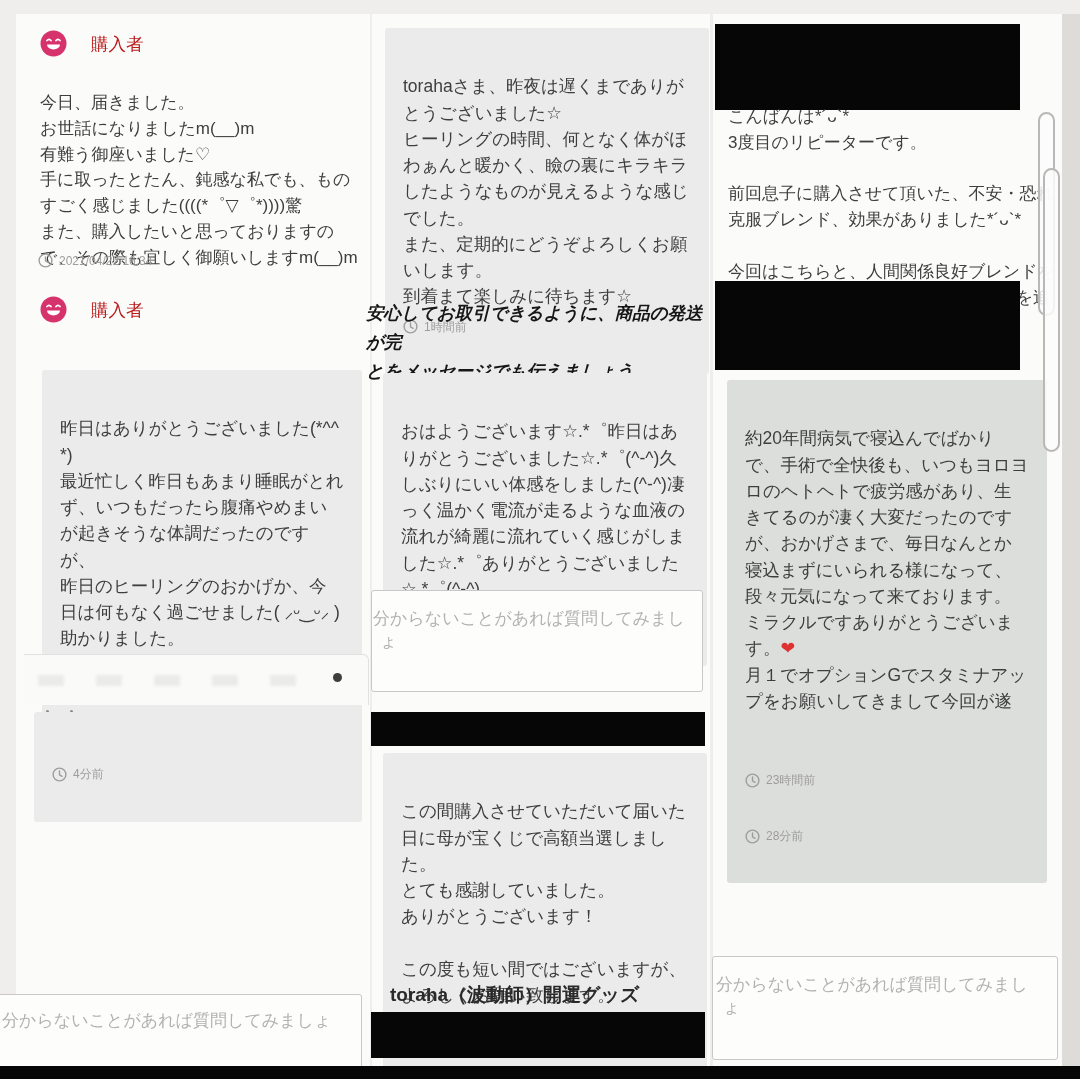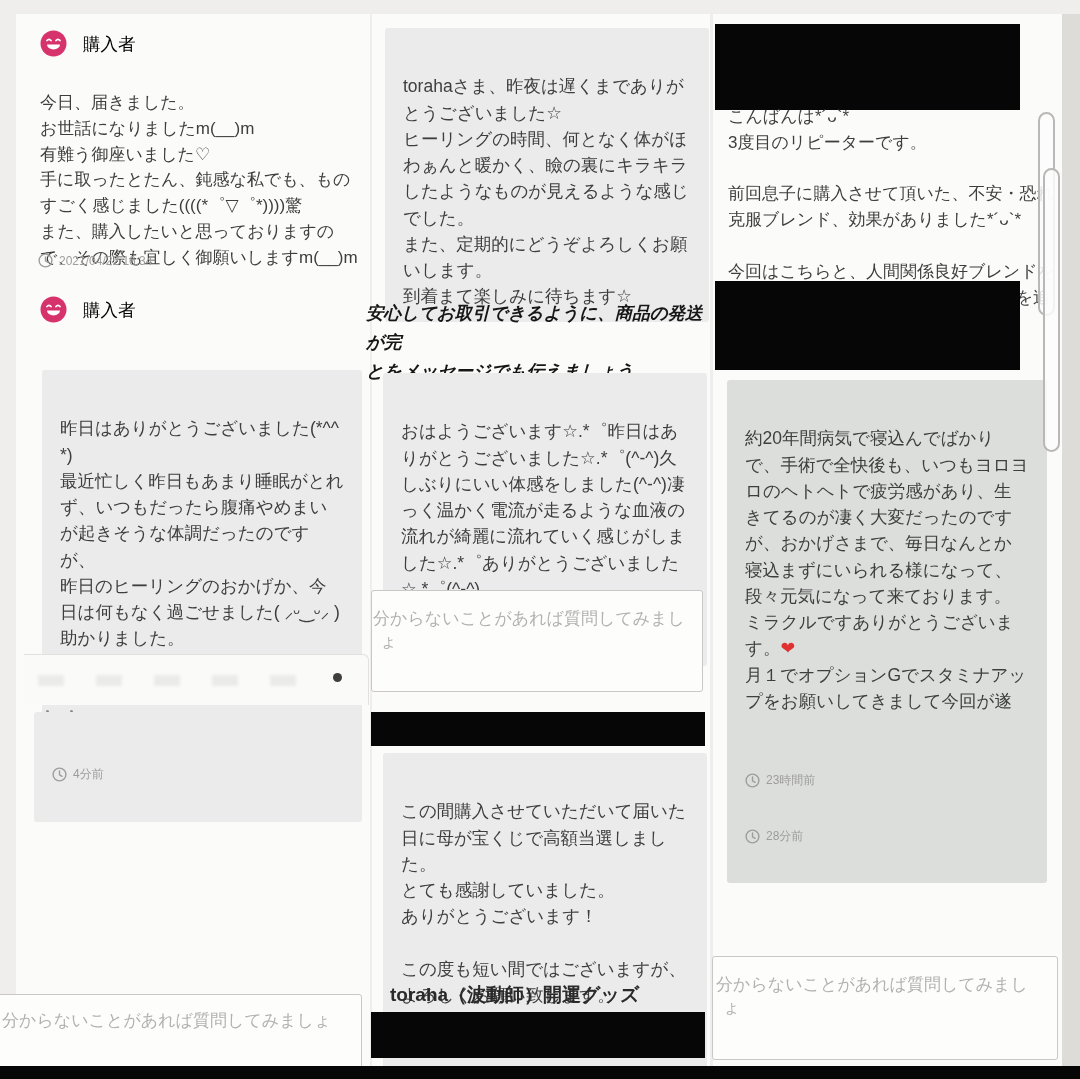--- a/index.html
+++ b/index.html
@@ -18,22 +18,22 @@
   }
   .bubble{
     position:absolute;background:#ebebeb;border-radius:3px;
     padding:19px 18px 12px 18px;white-space:pre-line;word-break:break-all;
     font-size:17.5px;line-height:1.5;color:#3e3e3e;
   }
   .bubble.dark{background:#dcdedc;}
   .ts-row{display:flex;align-items:center;gap:6px;margin-top:8px;
     font-size:12px;color:#9e9d9c;white-space:nowrap;}
   .ts-abs{position:absolute;}
-  .buyer-header{position:absolute;display:flex;align-items:center;gap:16px;
-    font-size:17.5px;color:#000000;}
+  .buyer-header{position:absolute;display:flex;align-items:center;gap:24px;
+    font-size:17.5px;color:#b91c1c;}
   .notice{
     position:absolute;font-weight:bold;color:#161616;
     font-size:17.5px;line-height:1.65;white-space:pre-line;word-break:break-all;font-style:italic;
   }
   .product-title{position:absolute;font-weight:bold;font-size:19px;color:#2a2a2a;}
   textarea.question{
     position:absolute;box-sizing:border-box;resize:none;outline:none;
     border:1px solid #c9c8c7;border-radius:3px;background:#fdfdfc;
     font-family:inherit;font-size:17px;color:#555;
   }
@@ -134,20 +134,29 @@
     </div>
   </div>
 
   <textarea class="question" style="left: -28px; top: 994px; width: 390px; height: 78px; padding: 14px 14px 14px 36px;" placeholder="分からないことがあれば質問してみましょ"></textarea>
 
   <div class="bubble" style="left:385px;top:28px;width:288px;">
     <span>torahaさま、昨夜は遅くまでありがとうございました☆
 ヒーリングの時間、何となく体がほわぁんと暖かく、瞼の裏にキラキラしたようなものが見えるような感じでした。
 また、定期的にどうぞよろしくお願いします。
 到着まて楽しみに待ちます☆</span>
+    <div class="ts-row">
+      <span>
+        <svg width="15" height="15" viewBox="0 0 15 15">
+            <circle cx="7.5" cy="7.5" r="6.4" fill="none" stroke="#9e9d9c" stroke-width="1.4"></circle>
+            <path d="M7.5 4v3.8l2.6 1.5" fill="none" stroke="#9e9d9c" stroke-width="1.4" stroke-linecap="round"></path>
+          </svg>
+      </span>
+      <span>1時間前</span>
+    </div>
   </div>
 
   <div class="notice" style="left:366px;top:299px;width:344px;">安心してお取引できるように、商品の発送が完
 とをメッセージでも伝えましょう。</div>
 
   <div class="bubble" style="left:383px;top:373px;width:288px;">
     <span>おはようございます☆.*゜昨日はありがとうございました☆.*゜(^-^)久しぶりにいい体感をしました(^-^)凄っく温かく電流が走るような血液の流れが綺麗に流れていく感じがしました☆.*゜ありがとうございました☆.*゜(^-^)</span>
     <div class="ts-row">
       <span>
         <svg width="15" height="15" viewBox="0 0 15 15">

